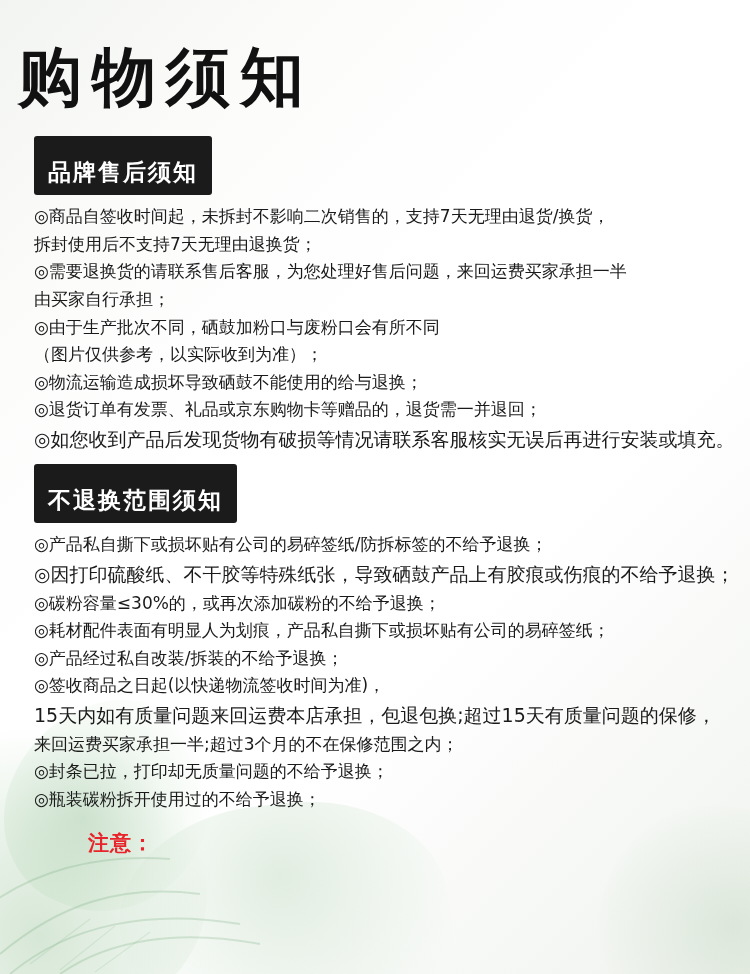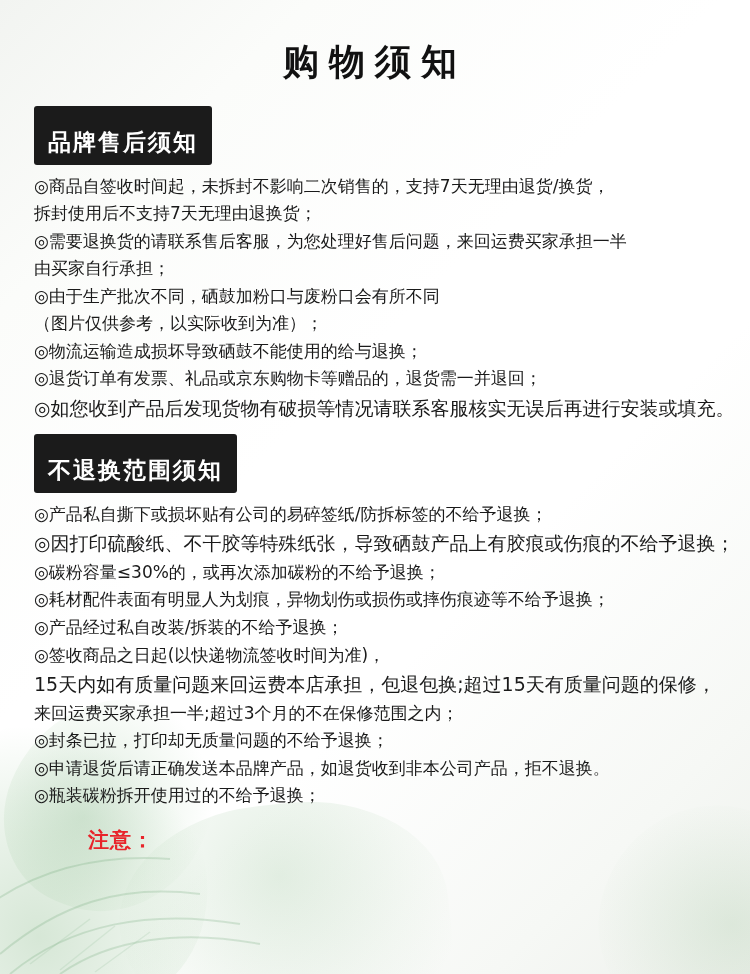--- a/index.html
+++ b/index.html
@@ -73,22 +73,21 @@
     opacity: 0.5;
   }
 
   .content {
     position: relative;
     z-index: 3;
     padding: 0 18px;
   }
 
   .title {
-    text-align: center;
-    font-size: 36px;
+    font-size: 64px;
     font-weight: bold;
     letter-spacing: 10px;
     color: #111111;
     padding-top: 42px;
     padding-bottom: 14px;
     line-height: 1.1;
     font-family: "DejaVu Sans", "Liberation Sans", sans-serif;
   }
 
   .section-badge {
@@ -173,27 +172,26 @@
         <div class="line small">◎如您收到产品后发现货物有破损等情况请联系客服核实无误后再进行安装或填充。</div>
       </div>
     </div>
 
     <div>
       <div class="section-badge">不退换范围须知</div>
       <div class="lines">
         <div class="line">◎产品私自撕下或损坏贴有公司的易碎签纸/防拆标签的不给予退换；</div>
         <div class="line small">◎因打印硫酸纸、不干胶等特殊纸张，导致硒鼓产品上有胶痕或伤痕的不给予退换；</div>
         <div class="line">◎碳粉容量≤30%的，或再次添加碳粉的不给予退换；</div>
-        <div class="line">◎耗材配件表面有明显人为划痕，异物划伤或损伤或摔伤痕迹等不给予退换；</div>
+        <div class="line">◎耗材配件表面有明显人为划痕，产品私自撕下或损坏贴有公司的易碎签纸；</div>
         <div class="line">◎产品经过私自改装/拆装的不给予退换；</div>
         <div class="line">◎签收商品之日起(以快递物流签收时间为准)，</div>
         <div class="line small">15天内如有质量问题来回运费本店承担，包退包换;超过15天有质量问题的保修，</div>
         <div class="line">来回运费买家承担一半;超过3个月的不在保修范围之内；</div>
         <div class="line">◎封条已拉，打印却无质量问题的不给予退换；</div>
-        <div class="line">◎申请退货后请正确发送本品牌产品，如退货收到非本公司产品，拒不退换。</div>
         <div class="line">◎瓶装碳粉拆开使用过的不给予退换；</div>
       </div>
     </div>
 
     <div class="notice" style="color: rgb(232, 36, 42);">
       <div class="notice-title">注意：</div>
 
     </div>
 
   </div>

